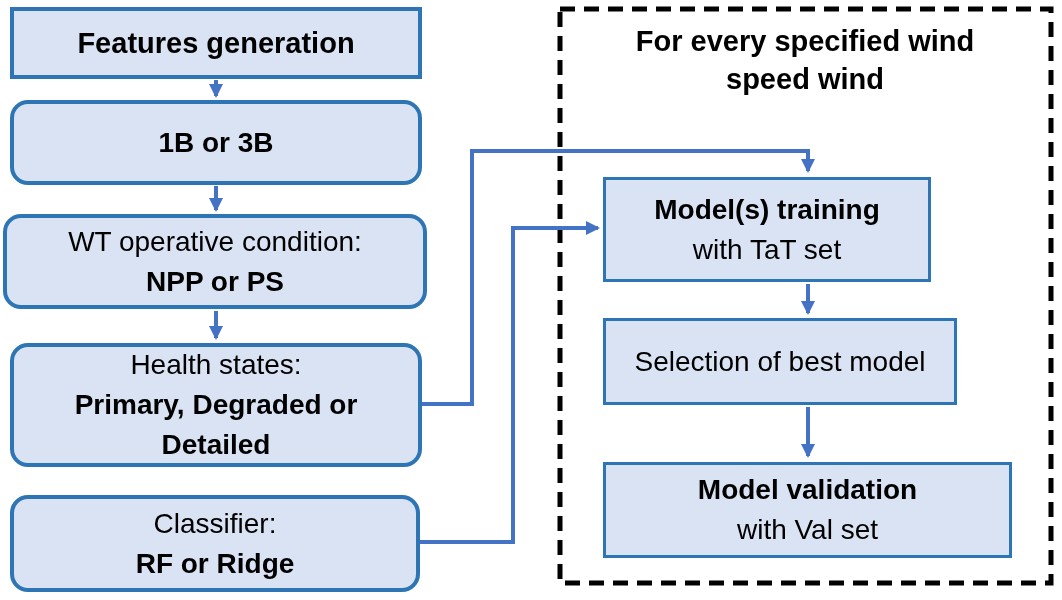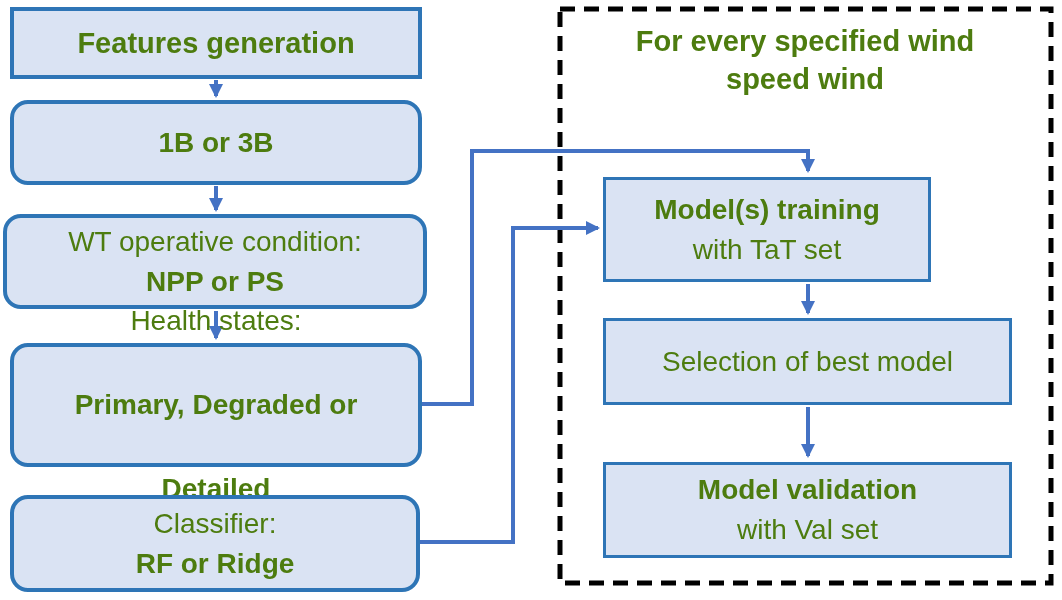--- a/index.html
+++ b/index.html
@@ -2,21 +2,21 @@
 <html><head>
 <meta charset="utf-8">
 <style>
   html, body { margin: 0; padding: 0; background: #ffffff; }
   .canvas {
     position: relative;
     width: 1062px;
     height: 600px;
     background: #ffffff;
     font-family: "Liberation Sans", sans-serif;
-    color: #4d7c0f;
+    color: #000000;
     overflow: hidden;
   }
   .connector-layer {
     position: absolute;
     left: 0; top: 0;
     width: 1062px; height: 600px;
   }
   .node {
     position: absolute;
     box-sizing: border-box;
@@ -76,42 +76,42 @@
 
   <div class="node rounded" style="left:10px; top:100px; width:412px; height:85px;">
     <span class="line bold">1B or 3B</span>
   </div>
 
   <div class="node rounded" style="left:3px; top:214px; width:424px; height:95px;text-align:center;">
     <span class="line">WT operative condition:</span>
     <span class="line bold">NPP or PS</span>
   </div>
 
-  <div class="node rounded" style="left:10px; top:343px; width:412px; height:124px;gap:44px;">
+  <div class="node rounded" style="left:10px; top:343px; width:412px; height:124px;">
     <span class="line">Health states:</span>
     <span class="line bold">Primary, Degraded or</span>
     <span class="line bold">Detailed</span>
   </div>
 
   <div class="node rounded" style="left:10px; top:495px; width:410px; height:97px;">
     <span class="line">Classifier:</span>
     <span class="line bold">RF or Ridge</span>
   </div>
 
   <div class="panel-title">
     <span class="line">For every specified wind</span>
     <span class="line">speed wind</span>
   </div>
 
   <div class="node right-node" style="left:603px; top:177px; width:328px; height:105px;">
     <span class="line bold">Model(s) training</span>
     <span class="line">with TaT set</span>
   </div>
 
-  <div class="node right-node" style="left:603px; top:318px; width:409px; height:87px;">
+  <div class="node right-node" style="left:603px; top:318px; width:354px; height:87px;">
     <span class="line">Selection of best model</span>
   </div>
 
   <div class="node right-node" style="left:603px; top:462px; width:409px; height:96px;">
     <span class="line bold">Model validation</span>
     <span class="line">with Val set</span>
   </div>
 
 </div>
 

